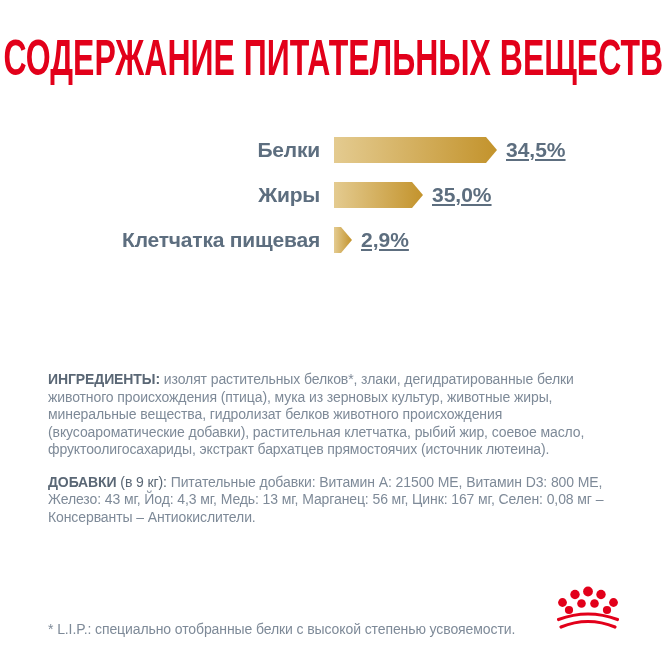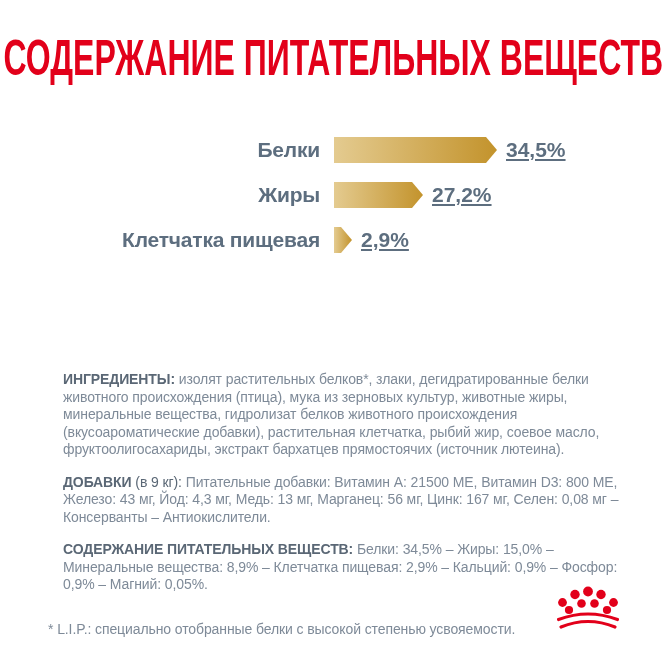--- a/index.html
+++ b/index.html
@@ -46,21 +46,21 @@
     margin-left:9px;
     font-size:21px; font-weight:bold;
     color:var(--label);
     text-decoration:underline;
   }
   
   .sections {
     position:absolute; top:371px; left:48px; width:578px;
   }
   .sections p {
-    margin:0 0 15px 15px;
+    margin:0 0 15px 0;
     font-size:14px; line-height:17.5px;
     color:var(--text);
     letter-spacing:-0.1px;
   }
   .sec-heading { font-weight:bold; color:var(--heading); }
   .sec-heading-rest { color:var(--heading); }
   .footnote {
     position:absolute; top:621px; left:48px; width:520px;
     margin:0;
     font-size:14px; line-height:17.5px;
@@ -82,37 +82,36 @@
   <div class="chart" id="chart">
   <div class="chart-row">
     <div class="chart-label">Белки</div>
     <div class="chart-bar" style="width: 163px; background: linear-gradient(90deg, rgb(228, 203, 144), rgb(195, 147, 44));"></div>
     <div class="chart-value">34,5%</div>
   </div>
 
   <div class="chart-row">
     <div class="chart-label">Жиры</div>
     <div class="chart-bar" style="width: 89px; background: linear-gradient(90deg, rgb(228, 203, 144), rgb(195, 147, 44));"></div>
-    <div class="chart-value">27,2%</div>
+    <div class="chart-value">35,0%</div>
   </div>
 
 
   <div class="chart-row">
     <div class="chart-label">Клетчатка пищевая</div>
     <div class="chart-bar" style="width: 18px; background: linear-gradient(90deg, rgb(228, 203, 144), rgb(195, 147, 44));"></div>
     <div class="chart-value">2,9%</div>
   </div>
 </div>
 
   <div class="sections" id="sections">
   <p><strong class="sec-heading">ИНГРЕДИЕНТЫ:</strong><span class="sec-heading-rest"></span> <span class="sec-body">изолят растительных белков*, злаки, дегидратированные белки животного происхождения (птица), мука из зерновых культур, животные жиры, минеральные вещества, гидролизат белков животного происхождения (вкусоароматические добавки), растительная клетчатка, рыбий жир, соевое масло, фруктоолигосахариды, экстракт бархатцев прямостоячих (источник лютеина).</span></p>
 
   <p><strong class="sec-heading">ДОБАВКИ</strong><span class="sec-heading-rest"> (в 9 кг):</span> <span class="sec-body">Питательные добавки: Витамин A: 21500 МЕ, Витамин D3: 800 МЕ, Железо: 43 мг, Йод: 4,3 мг, Медь: 13 мг, Марганец: 56 мг, Цинк: 167 мг, Селен: 0,08 мг – Консерванты – Антиокислители.</span></p>
 
-  <p><strong class="sec-heading">СОДЕРЖАНИЕ ПИТАТЕЛЬНЫХ ВЕЩЕСТВ:</strong><span class="sec-heading-rest"></span> <span class="sec-body">Белки: 34,5% – Жиры: 15,0% – Минеральные вещества: 8,9% – Клетчатка пищевая: 2,9% – Кальций: 0,9% – Фосфор: 0,9% – Магний: 0,05%.</span></p>
 </div>
 
   <p class="footnote">* L.I.P.: специально отобранные белки с высокой степенью усвояемости.</p>
 
   <svg class="crown-logo" viewBox="0 0 62 47" aria-hidden="true">
     <g class="crown-fill" fill="#e2001a">
       <circle cx="5.5" cy="16.5" r="4.4"></circle>
       <circle cx="18" cy="8.5" r="4.7"></circle>
       <circle cx="31" cy="5.5" r="4.9"></circle>
       <circle cx="44" cy="8.5" r="4.7"></circle>

